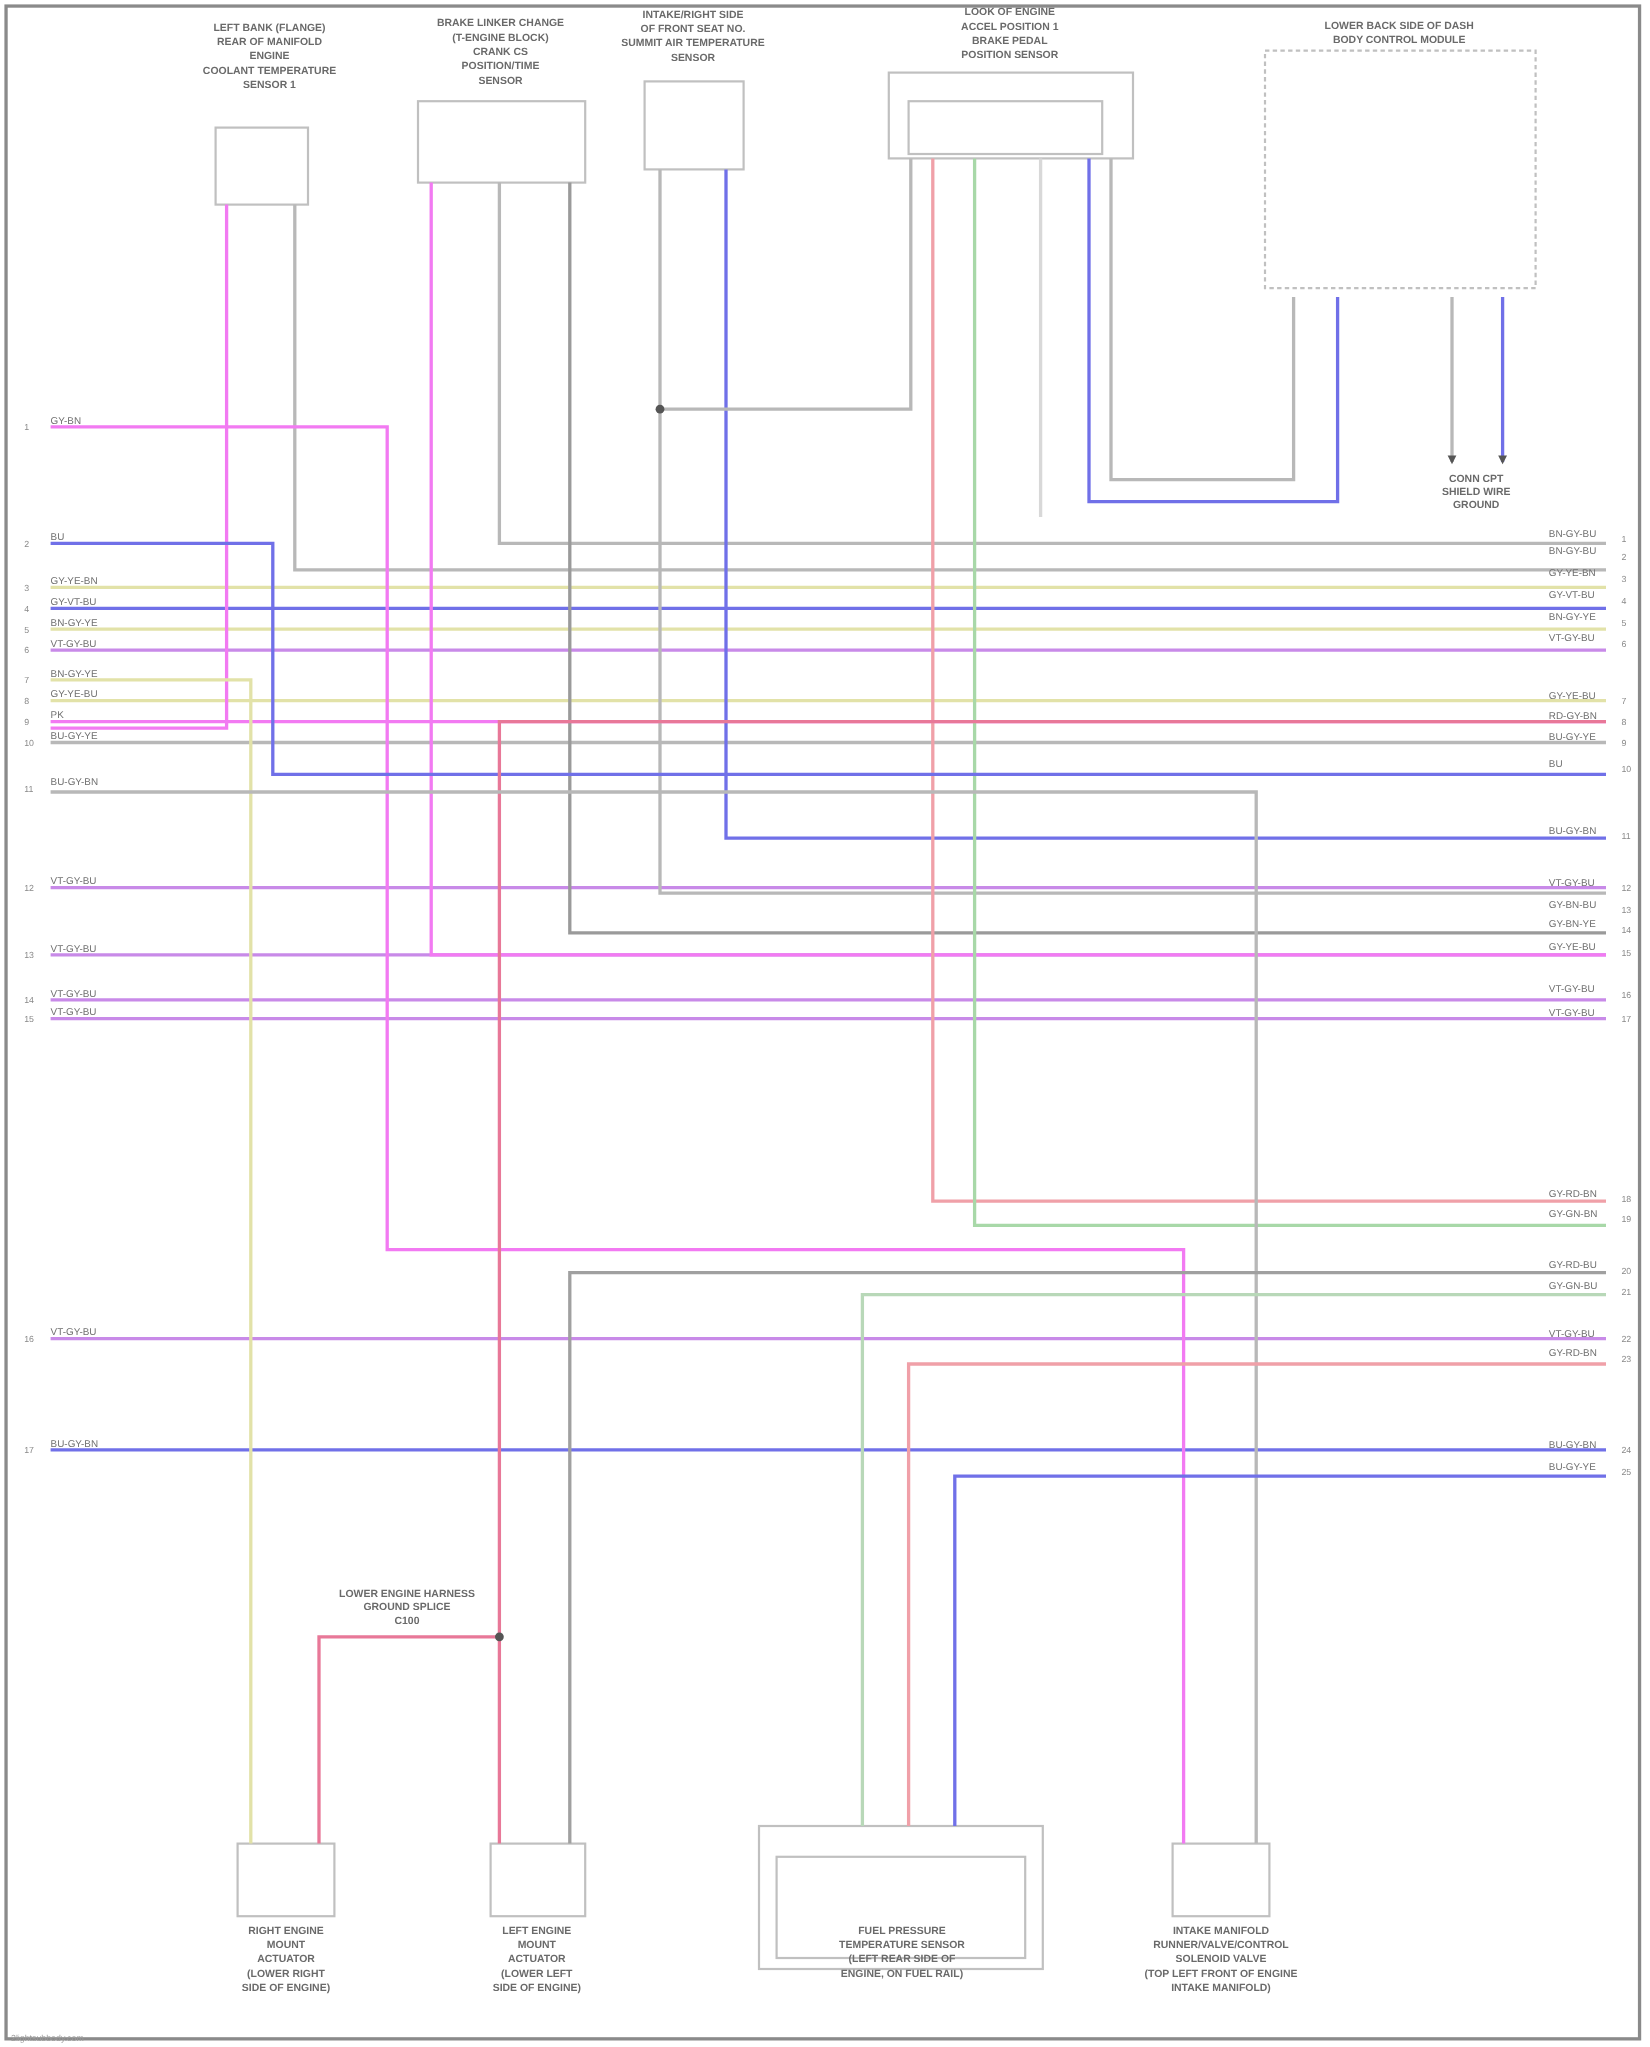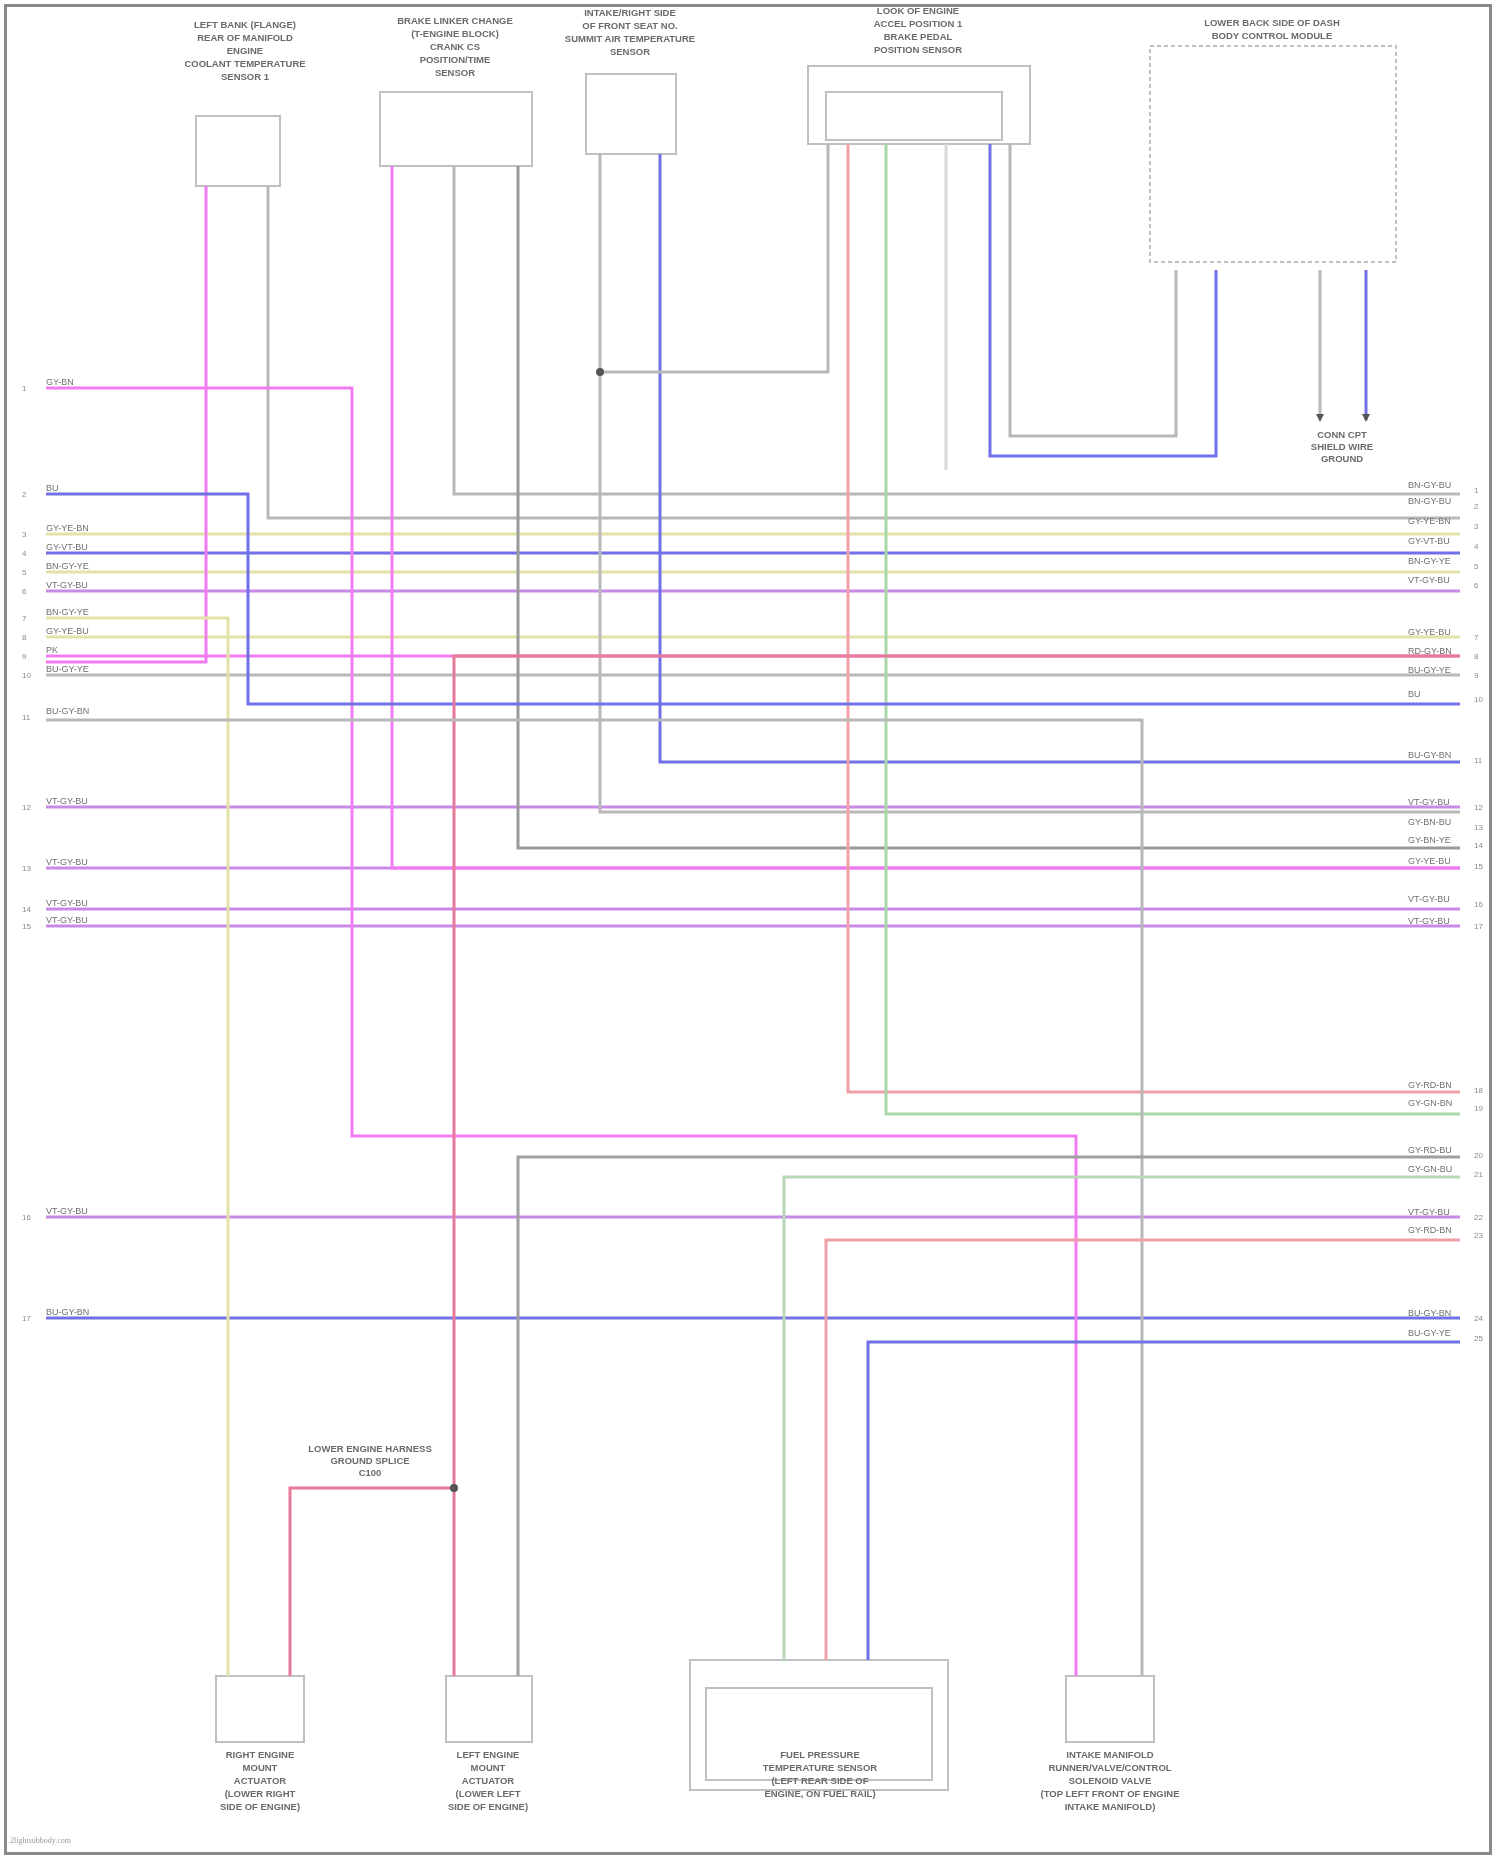--- a/index.html
+++ b/index.html
@@ -2,21 +2,21 @@
 <html><head>
 <meta charset="utf-8">
 <style>
   html,body{margin:0;padding:0;background:#ffffff;}
   body{width:1500px;height:1861px;position:relative;overflow:hidden;font-family:"Liberation Sans",sans-serif;}
   .frame{position:absolute;left:4px;top:4px;width:1488px;height:1851px;border:3px solid #8a8a8a;box-sizing:border-box;}
   svg{position:absolute;left:0;top:0;}
   .lbl{font-family:"Liberation Sans",sans-serif;font-size:9px;fill:#707070;}
   .title{font-family:"Liberation Sans",sans-serif;font-size:9.5px;fill:#6a6a6a;font-weight:bold;text-anchor:middle;}
   .pin{font-family:"Liberation Sans",sans-serif;font-size:8px;fill:#8a8a8a;}
-  .footer{position:absolute;left:10px;bottom:16px;font-size:8px;color:#9a9a9a;font-family:Liberation Serif, serif;}
+  .footer{position:absolute;left:10px;bottom:4px;font-size:8px;color:#9a9a9a;}
 </style>
 </head>
 <body>
 
 <div class="frame"></div>
 
 <svg id="wiring" width="1500" height="1861" viewBox="0 0 1500 1861" xmlns="http://www.w3.org/2000/svg">
   <g id="titles">
       <text x="245" y="28" class="title">LEFT BANK (FLANGE)</text>
       <text x="245" y="41" class="title">REAR OF MANIFOLD</text>

